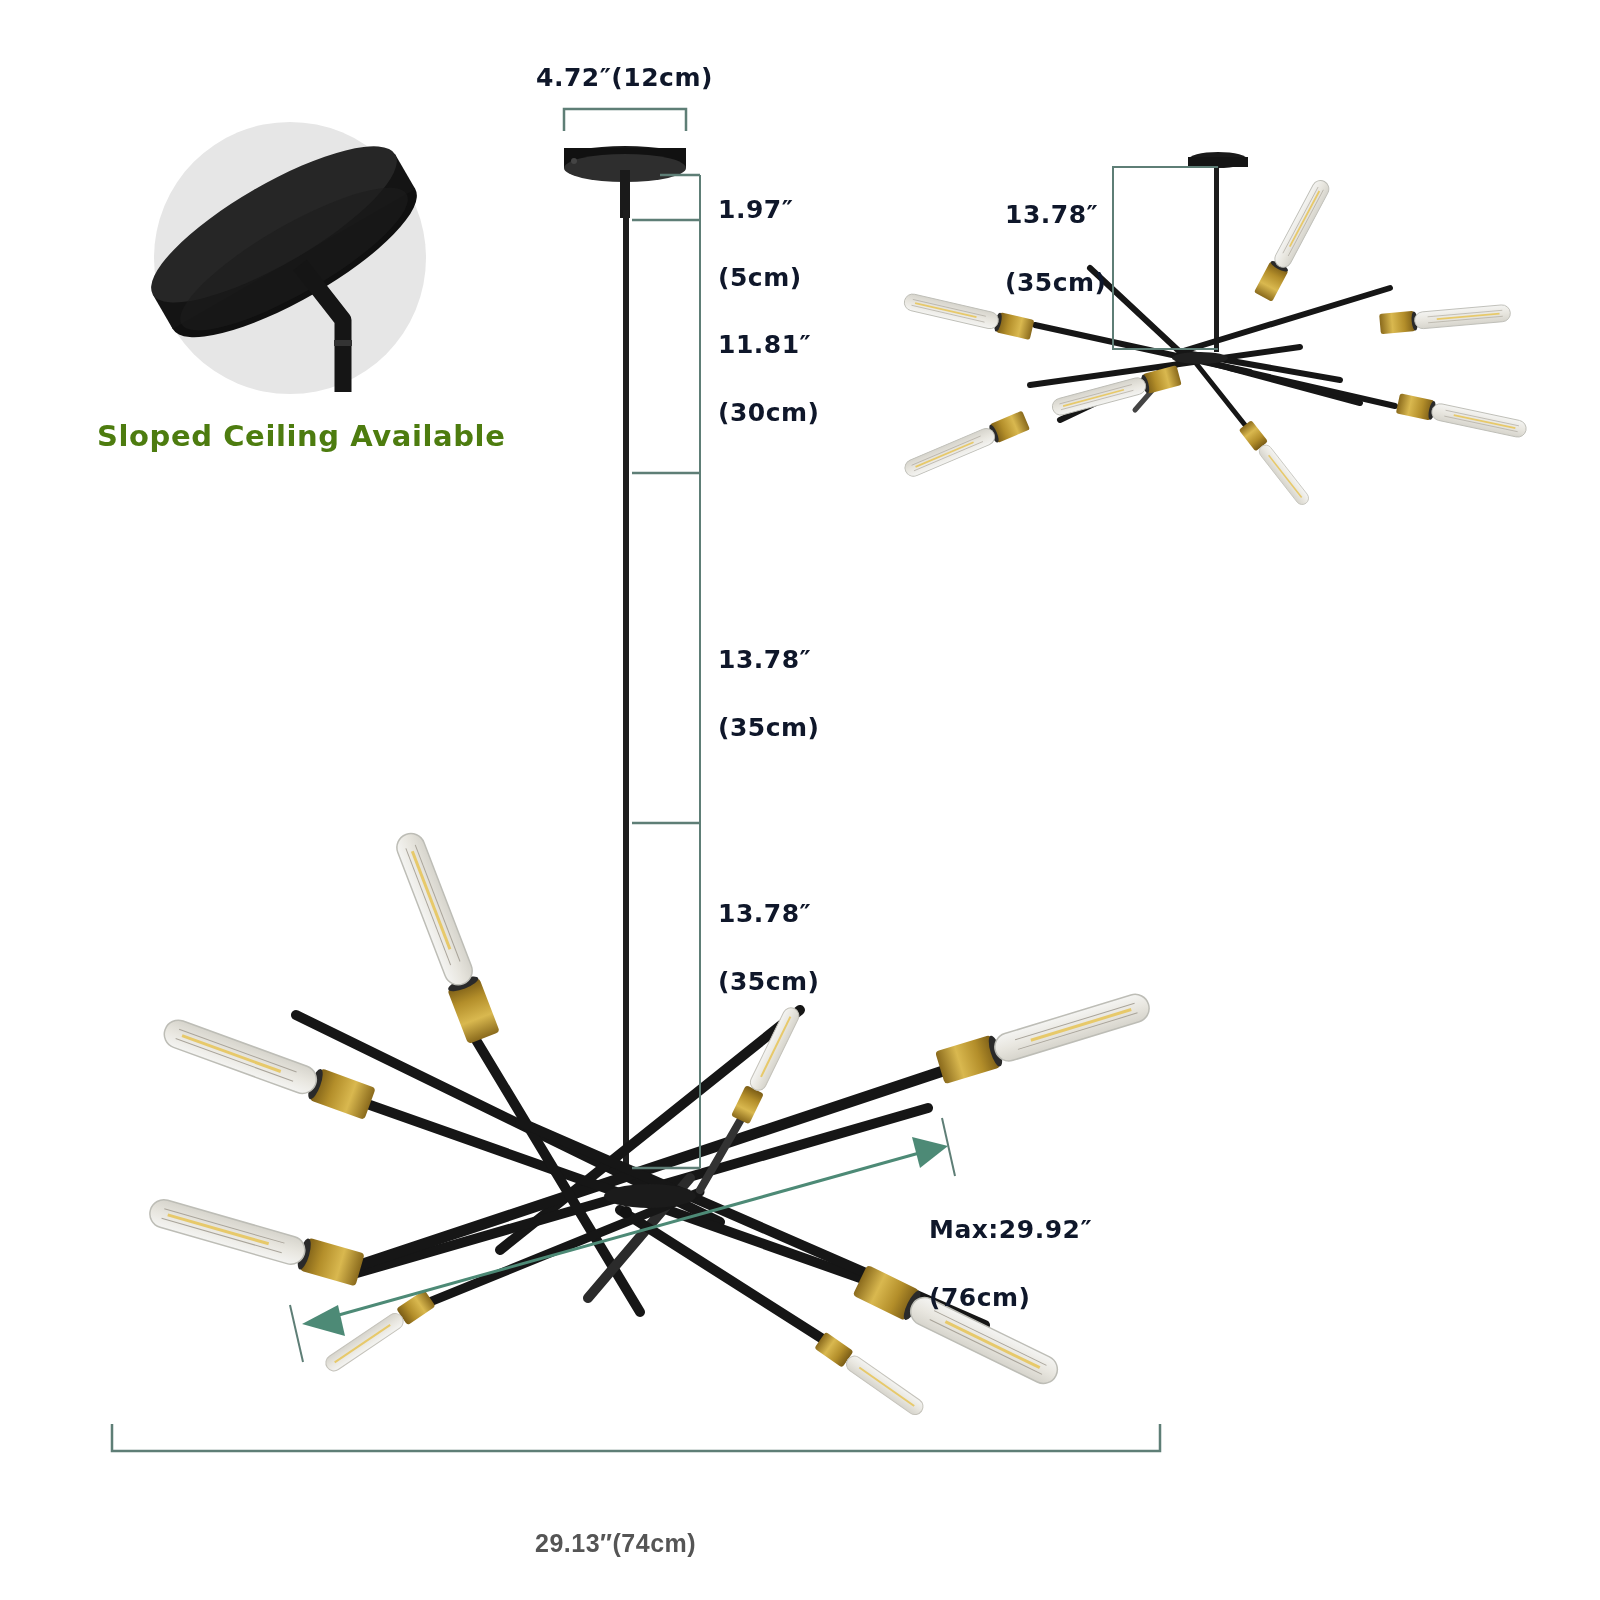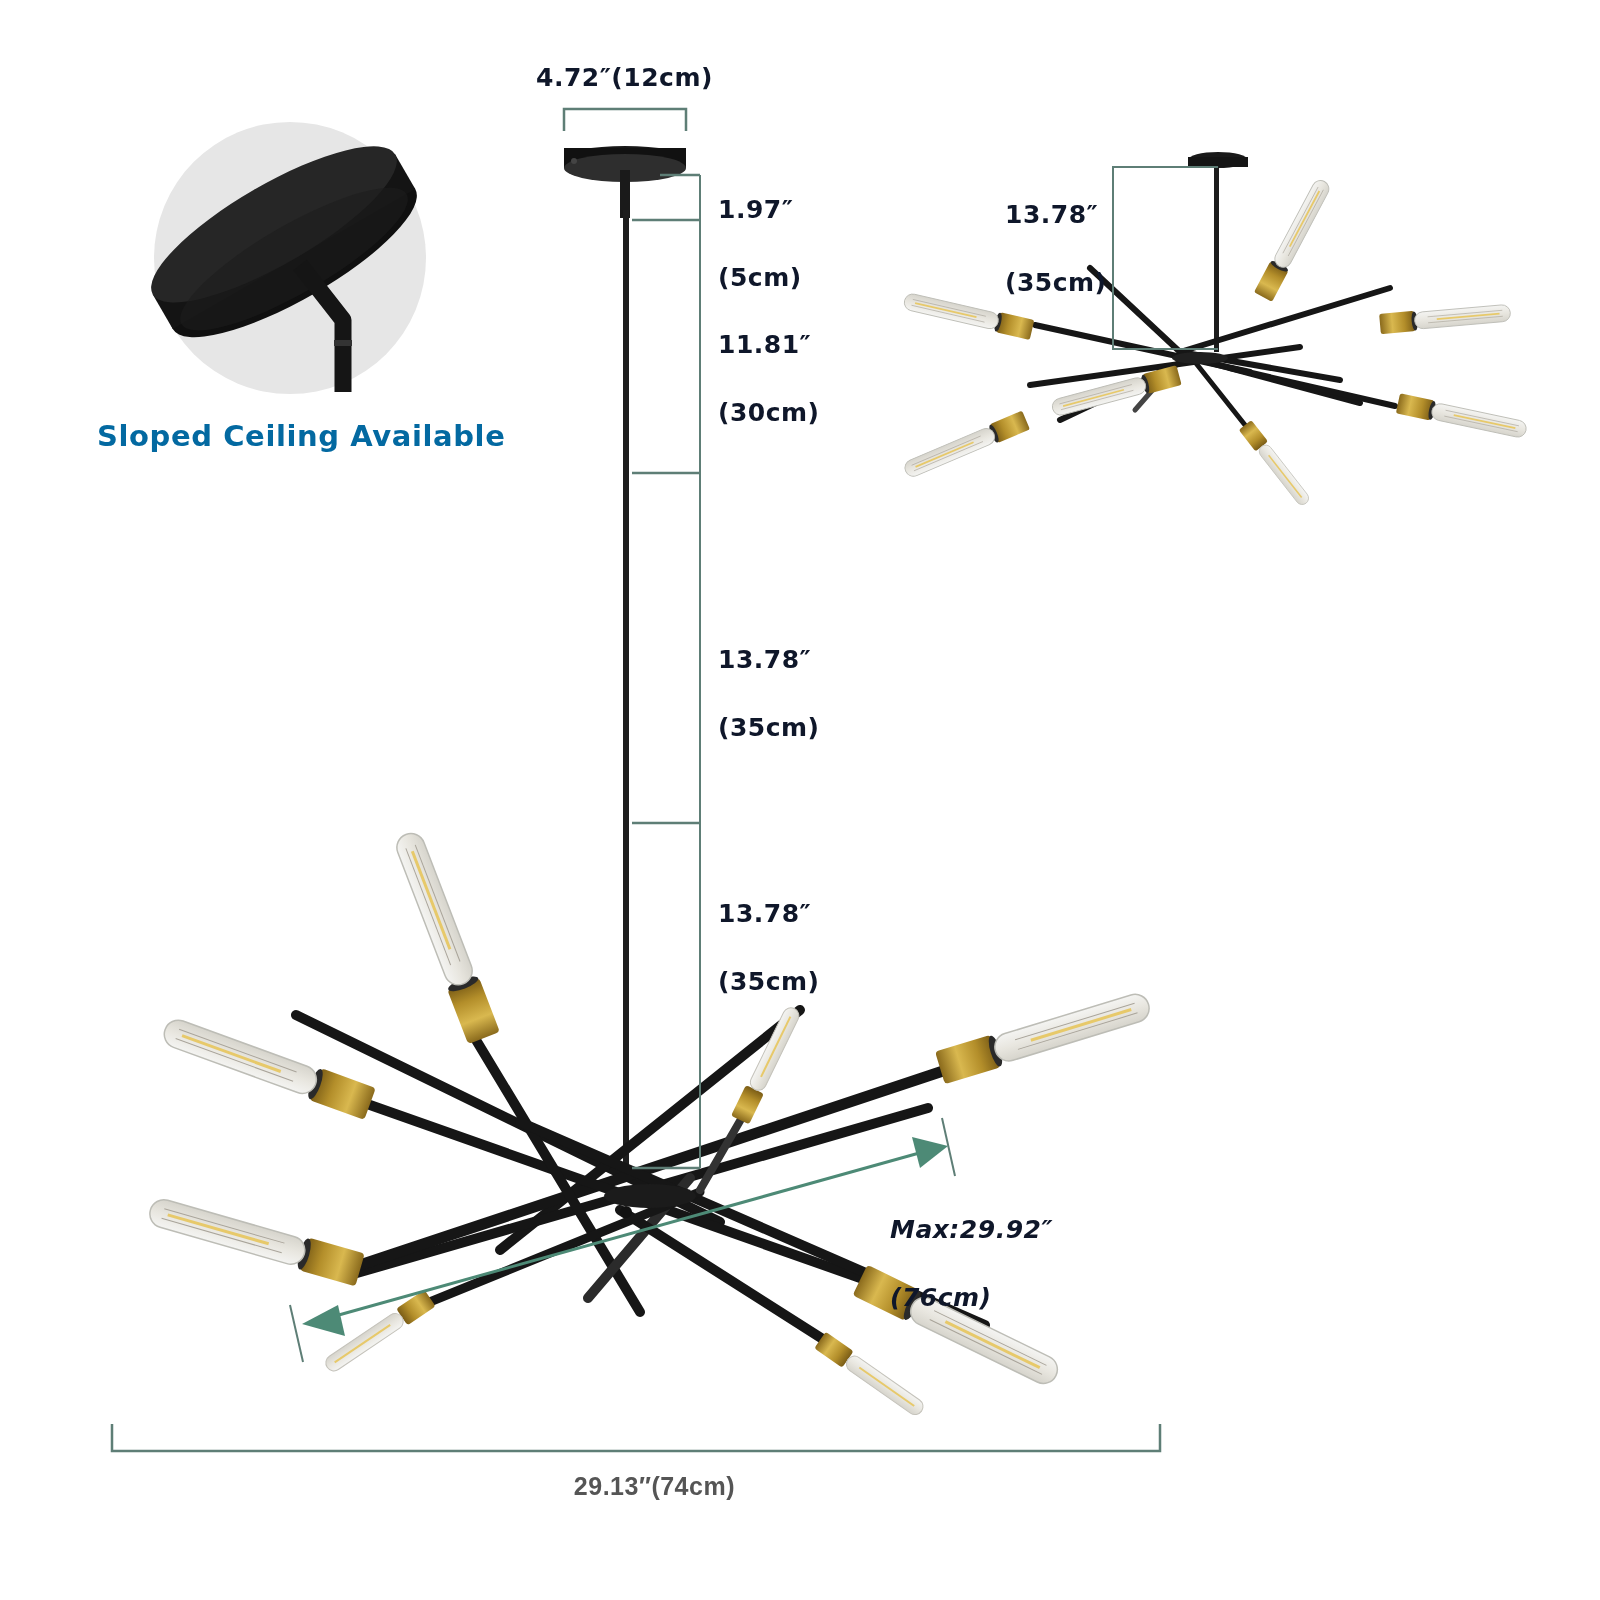--- a/index.html
+++ b/index.html
@@ -2,23 +2,23 @@
 <html><head>
   <meta charset="utf-8">
   <style>
     html, body { margin: 0; padding: 0; background: #ffffff; }
     body { width: 1600px; height: 1600px; position: relative; overflow: hidden;
            font-family: "DejaVu Sans", "Liberation Sans", sans-serif; }
     .canvas { position: absolute; left: 0; top: 0; width: 1600px; height: 1600px; }
     .label { position: absolute; color: #0f172a; font-weight: bold; font-size: 25px;
              line-height: 36px; letter-spacing: 0.5px; white-space: nowrap; }
     .label .l2 { display: block; margin-top: 32px; }
-    .sloped-caption { position: absolute; left: 97px; top: 419px; color: #0369a1;
+    .sloped-caption { position: absolute; left: 97px; top: 419px; color: #4d7c0f;
                       font-weight: bold; font-size: 29px; letter-spacing: 0.6px; white-space: nowrap; }
-    .bottom-label { position: absolute; left: 535px; top: 1472px; width: 200px; text-align: right;
+    .bottom-label { position: absolute; left: 535px; top: 1529px; width: 200px; text-align: left;
                     color: #555555; font-weight: bold; font-size: 25px; letter-spacing: 0.5px;
                     font-family: "Liberation Sans", sans-serif; }
   </style>
 </head>
 <body>
 
 <div class="canvas">
 
   <svg width="1600" height="1600" viewBox="0 0 1600 1600" style="position:absolute;left:0;top:0">
     <defs>
@@ -185,21 +185,21 @@
   <div class="label" style="left:718px; top:610px;">
     <span class="l2">13.78″</span>
     <span class="l2">(35cm)</span>
   </div>
 
   <div class="label" style="left:718px; top:864px;">
     <span class="l2">13.78″</span>
     <span class="l2">(35cm)</span>
   </div>
 
-  <div class="label" style="left:890px; top:1180px;font-style:italic;">
+  <div class="label" style="left:929px; top:1180px;">
     <span class="l2">Max:29.92″</span>
     <span class="l2">(76cm)</span>
   </div>
 
   <div class="bottom-label">29.13″(74cm)</div>
 
   <div class="label" style="left:1005px; top:165px;">
     <span class="l2">13.78″</span>
     <span class="l2">(35cm)</span>
   </div>

